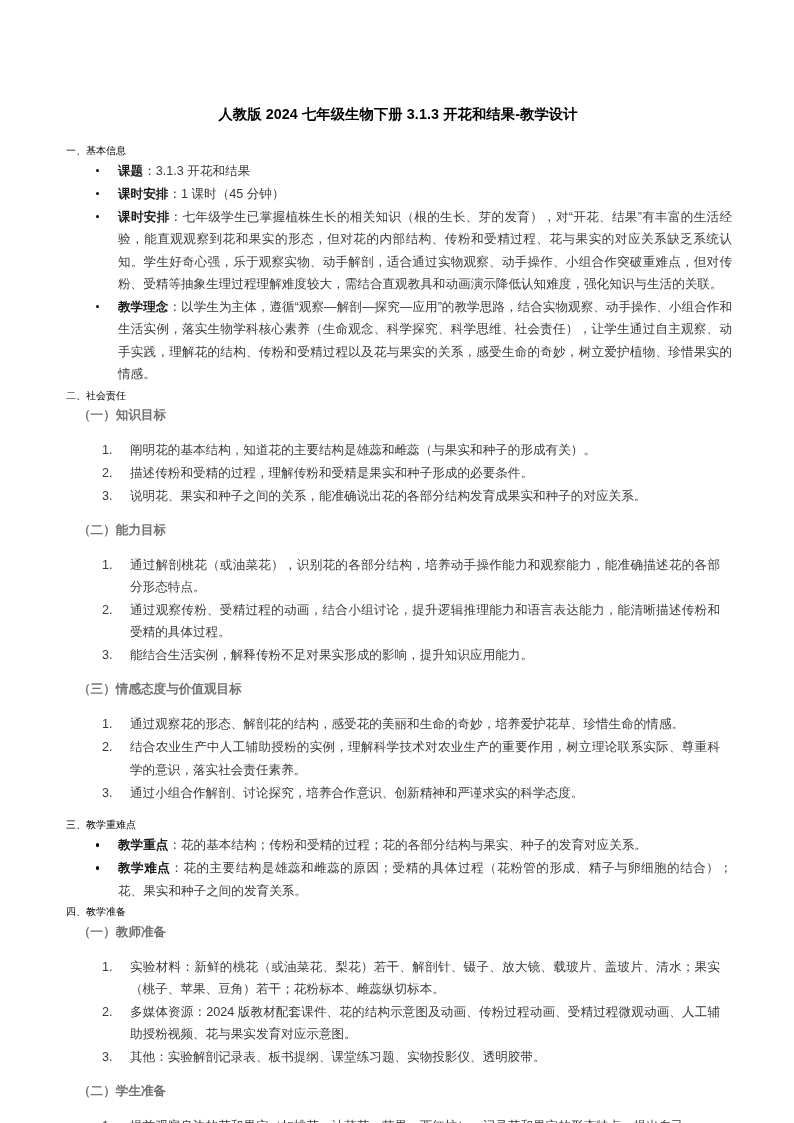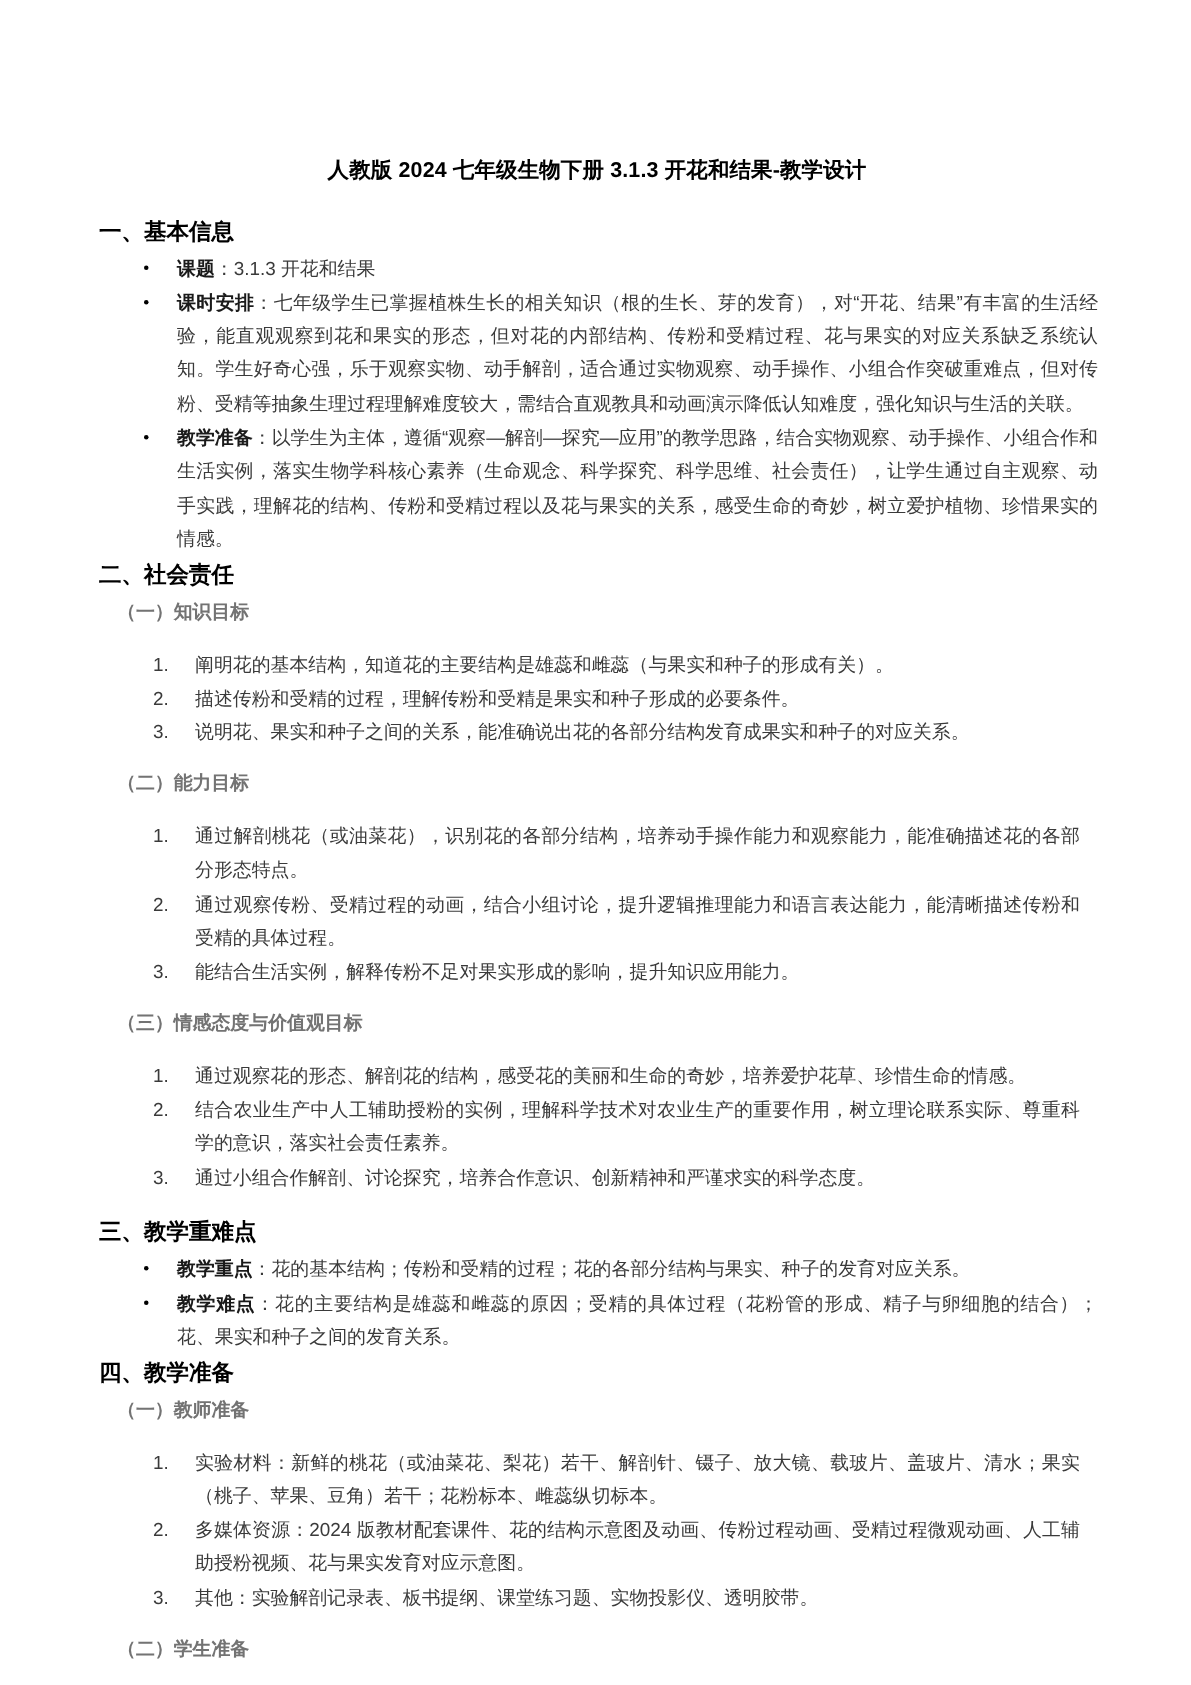--- a/index.html
+++ b/index.html
@@ -25,22 +25,22 @@
   .doc-title {
     text-align: center;
     font-size: 14.3px;
     font-weight: bold;
     color: #000000;
     letter-spacing: 0.1px;
     margin: 0 0 16px 0;
     line-height: 1.5;
   }
   .section-heading {
-    font-size: 15px;
-    font-weight: bold;
+    font-size: 10px;
+    font-weight: normal;
     color: #000000;
     margin: 0;
     padding: 1.5px 0 1.5px 2px;
     line-height: 1.55;
   }
   .subsection-heading {
     font-size: 12.6px;
     font-weight: bold;
     color: #737373;
     margin: 0;
@@ -107,22 +107,23 @@
 <body>
 
 <div class="page">
 
   <div class="doc-title">人教版 2024 七年级生物下册  3.1.3 开花和结果-教学设计</div>
 
   <div class="blk">
     <div class="section-heading">一、基本信息</div>
     <ul class="bullets">
       <li><span class="lbl">课题</span><span>：</span><span>3.1.3  开花和结果</span></li>
+      <li><span class="lbl">课时安排</span><span>：</span><span>1 课时（45 分钟）</span></li>
       <li><span class="lbl">课时安排</span><span>：</span><span>七年级学生已掌握植株生长的相关知识（根的生长、芽的发育），对“开花、结果”有丰富的生活经验，能直观观察到花和果实的形态，但对花的内部结构、传粉和受精过程、花与果实的对应关系缺乏系统认知。学生好奇心强，乐于观察实物、动手解剖，适合通过实物观察、动手操作、小组合作突破重难点，但对传粉、受精等抽象生理过程理解难度较大，需结合直观教具和动画演示降低认知难度，强化知识与生活的关联。</span></li>
-      <li><span class="lbl">教学准备</span><span>：</span><span>以学生为主体，遵循“观察—解剖—探究—应用”的教学思路，结合实物观察、动手操作、小组合作和生活实例，落实生物学科核心素养（生命观念、科学探究、科学思维、社会责任），让学生通过自主观察、动手实践，理解花的结构、传粉和受精过程以及花与果实的关系，感受生命的奇妙，树立爱护植物、珍惜果实的情感。</span></li>
+      <li><span class="lbl">教学理念</span><span>：</span><span>以学生为主体，遵循“观察—解剖—探究—应用”的教学思路，结合实物观察、动手操作、小组合作和生活实例，落实生物学科核心素养（生命观念、科学探究、科学思维、社会责任），让学生通过自主观察、动手实践，理解花的结构、传粉和受精过程以及花与果实的关系，感受生命的奇妙，树立爱护植物、珍惜果实的情感。</span></li>
     </ul>
   </div>
 
   <div class="blk">
     <div class="section-heading">二、社会责任</div>
 
     <div class="subsection-heading">（一）知识目标</div>
     <ol class="nums">
       <li>阐明花的基本结构，知道花的主要结构是雄蕊和雌蕊（与果实和种子的形成有关）。</li>
       <li>描述传粉和受精的过程，理解传粉和受精是果实和种子形成的必要条件。</li>

